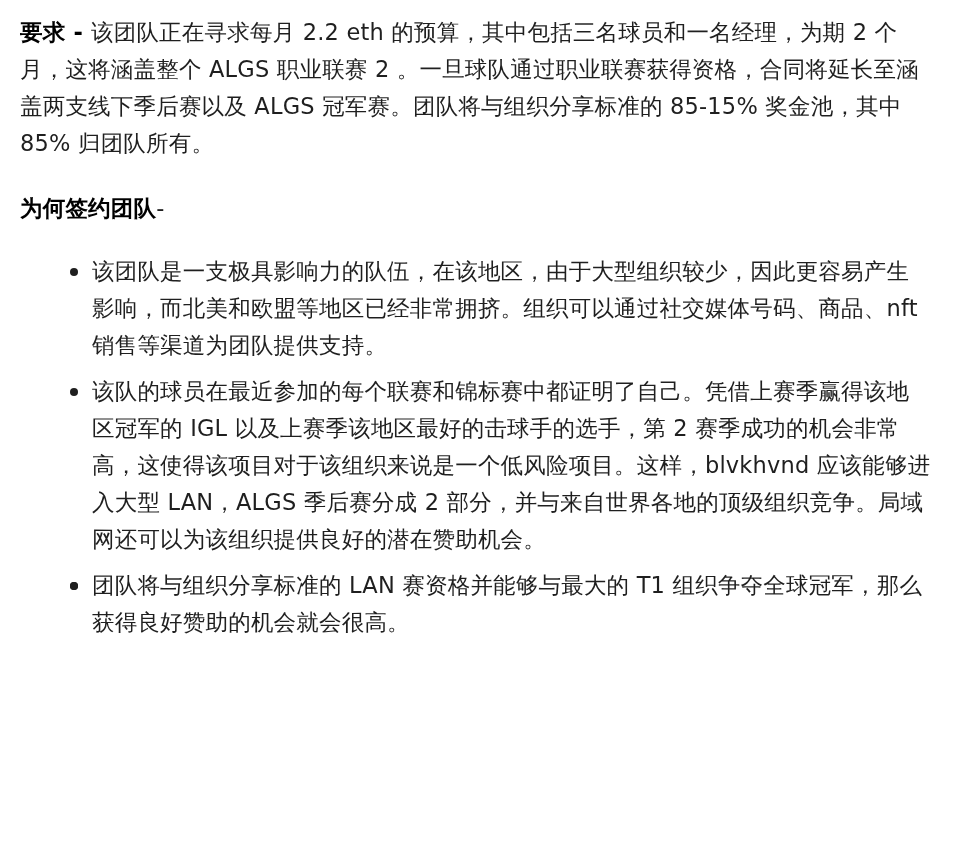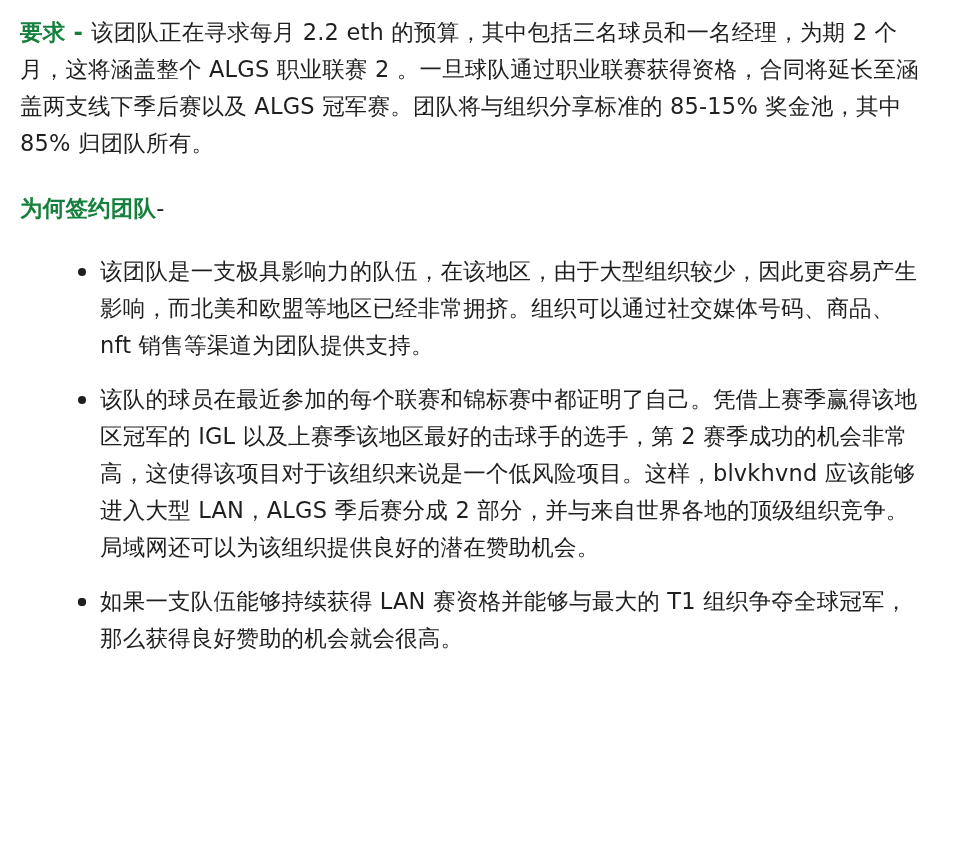--- a/index.html
+++ b/index.html
@@ -20,37 +20,37 @@
       font-size: 22.5px;
       line-height: 37px;
       letter-spacing: 0.2px;
     }
     .para {
       margin: 0;
       width: 920px;
     }
     .para b, .heading b {
       font-weight: bold;
-      color: #15803d;
+      color: #000000;
     }
     .heading {
       margin: 28px 0 0 0;
     }
     .heading .dash {
       font-weight: normal;
     }
     ul.reasons {
       list-style: none;
       margin: 26px 0 0 0;
       padding: 0 0 0 63px;
       width: 857px;
     }
     ul.reasons li {
       position: relative;
-      margin: 17px;
+      margin: 9px;
       padding: 0;
     }
     ul.reasons li .bullet {
       position: absolute;
       left: -22px;
       top: 15px;
       width: 8px;
       height: 8px;
       border-radius: 50%;
       background: #1f1f1f;
@@ -72,17 +72,17 @@
     </li>
     <li>
       <span class="bullet"></span>
       <span>该队的球员在最近参加的每个联赛和锦标赛中都证明了自己。凭借上赛季赢得该地区冠军的 IGL 以及上赛季该地区最好的击球手的选手，第 2 赛季成功的机会非常高，这使得该项目对于该组织来说是一个低风险项目。这样，blvkhvnd 应该能够进入大型 LAN，ALGS 季后赛分成 2 部分，并与来自世界各地的顶级组织竞争。局域网还可以为该组织提供良好的潜在赞助机会。</span>
     </li>
     <li>
       <span class="bullet"></span>
     </li>
     <li>
       <span class="bullet"></span>
-      <span>如果一支队伍能够持续获得 LAN 赛资格并能够与最大的 T1 组织争夺全球冠军，那么获得良好赞助的机会就会很高。</span>
+      <span>团队将与组织分享标准的 LAN 赛资格并能够与最大的 T1 组织争夺全球冠军，那么获得良好赞助的机会就会很高。</span>
     </li>
   </ul>
 
 </div>
 
 </body></html>

